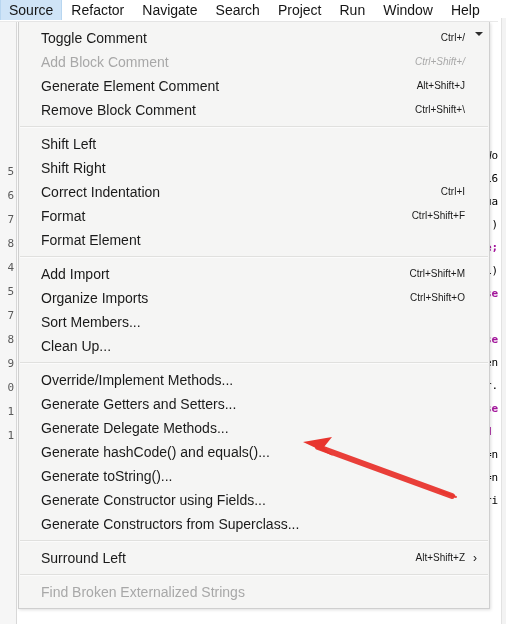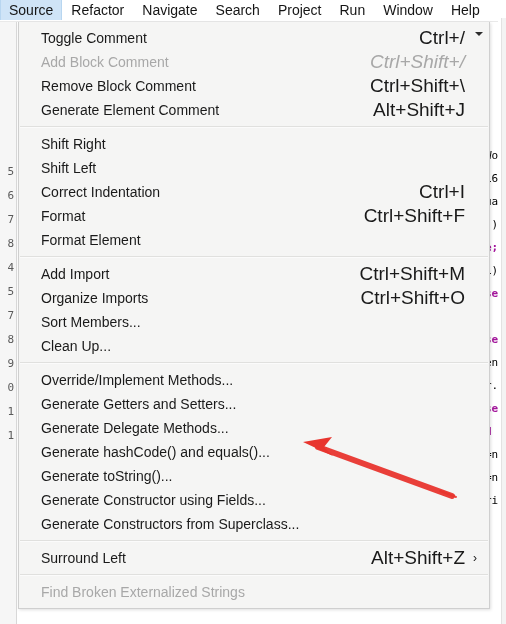--- a/index.html
+++ b/index.html
@@ -128,21 +128,21 @@
   }
   .menu-item.disabled { color: #a8a8a8; }
   .menu-item .label {
     display: inline-block;
     text-align: right;
   }
   .menu-item .accel {
     position: absolute;
     right: 24px;
     top: 0;
-    font-size: 19px;
+    font-size: 10px;
     line-height: 24px;
     color: #1a1a1a;
   }
   .menu-item.disabled .accel { color: #a8a8a8; font-style: italic; }
   .menu-item .submenu-arrow {
     position: absolute;
     right: 12px;
     top: 0;
     font-size: 12px;
     line-height: 24px;
@@ -216,25 +216,25 @@
       </div>
   </div>
   <div class="scroll-rail"></div>
 
   <div class="menubar" id="menubar"><div class="menubar-item active">Source</div><div class="menubar-item">Refactor</div><div class="menubar-item">Navigate</div><div class="menubar-item">Search</div><div class="menubar-item">Project</div><div class="menubar-item">Run</div><div class="menubar-item">Window</div><div class="menubar-item">Help</div></div>
 
   <div class="menu-panel" id="menu-panel">
     <div class="menu-marker"></div>
   <div class="menu-item"><span class="label">Toggle Comment</span><span class="accel">Ctrl+/</span></div>
       <div class="menu-item disabled"><span class="label">Add Block Comment</span><span class="accel">Ctrl+Shift+/</span></div>
+      <div class="menu-item"><span class="label">Generate Element Comment</span><span class="accel">Alt+Shift+J</span></div>
       <div class="menu-item"><span class="label">Remove Block Comment</span><span class="accel">Ctrl+Shift+\</span></div>
-      <div class="menu-item"><span class="label">Generate Element Comment</span><span class="accel">Alt+Shift+J</span></div>
-      <div class="menu-sep"></div>
+      <div class="menu-sep"></div>
+      <div class="menu-item"><span class="label">Shift Left</span></div>
       <div class="menu-item"><span class="label">Shift Right</span></div>
-      <div class="menu-item"><span class="label">Shift Left</span></div>
       <div class="menu-item"><span class="label">Correct Indentation</span><span class="accel">Ctrl+I</span></div>
       <div class="menu-item"><span class="label">Format</span><span class="accel">Ctrl+Shift+F</span></div>
       <div class="menu-item"><span class="label">Format Element</span></div>
       <div class="menu-sep"></div>
       <div class="menu-item"><span class="label">Add Import</span><span class="accel">Ctrl+Shift+M</span></div>
       <div class="menu-item"><span class="label">Organize Imports</span><span class="accel">Ctrl+Shift+O</span></div>
       <div class="menu-item"><span class="label">Sort Members...</span></div>
       <div class="menu-item"><span class="label">Clean Up...</span></div>
       <div class="menu-sep"></div>
       <div class="menu-item"><span class="label">Override/Implement Methods...</span></div>

